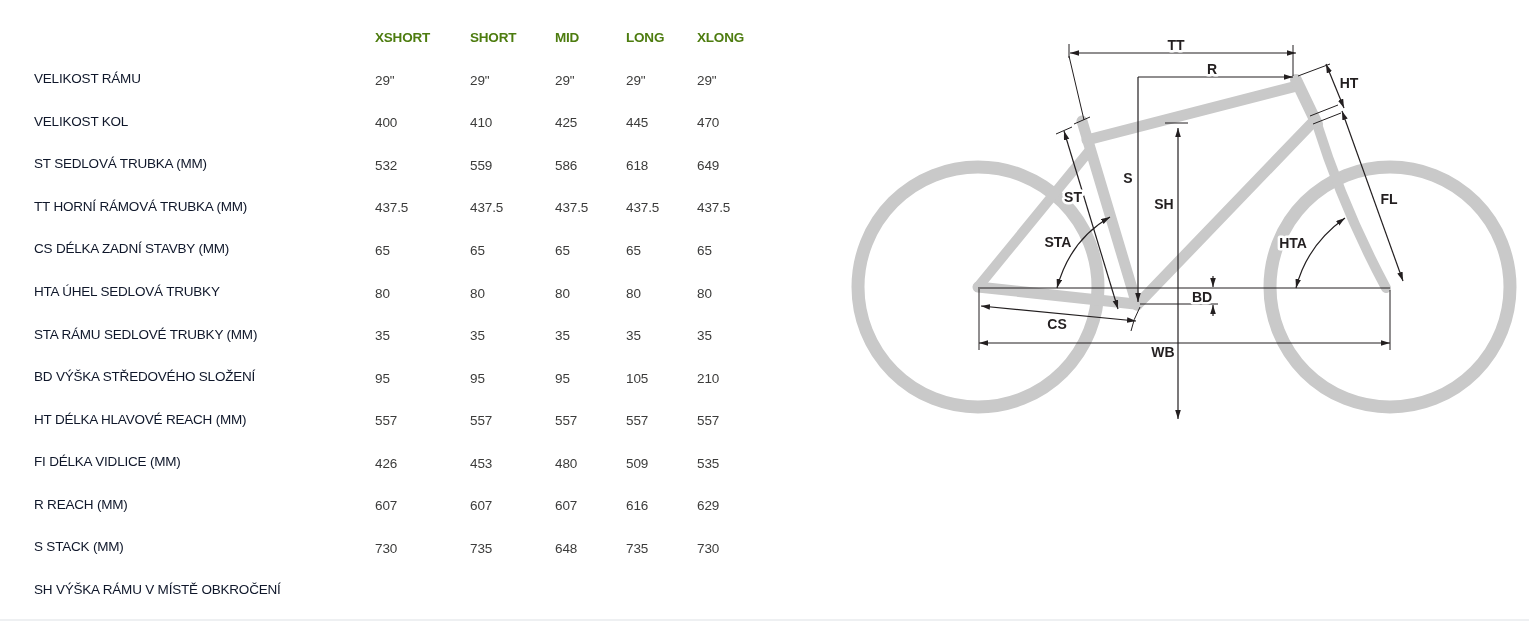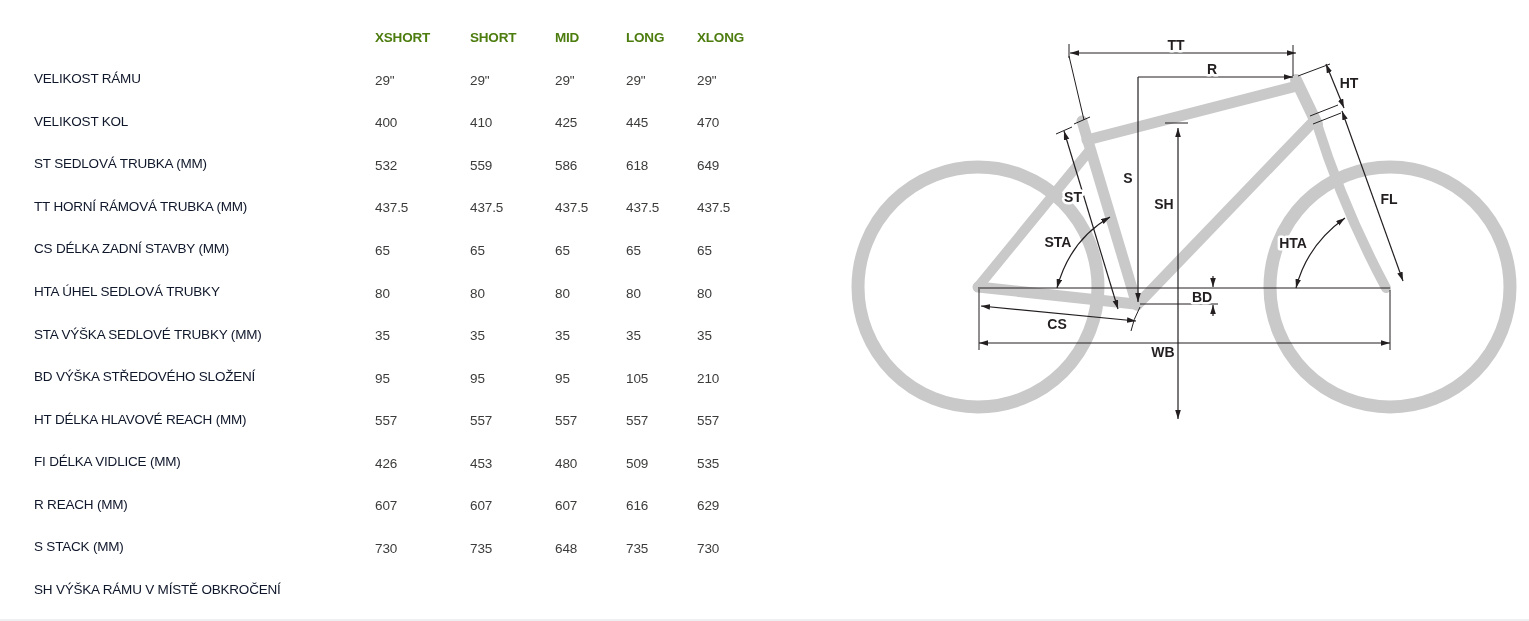--- a/index.html
+++ b/index.html
@@ -102,21 +102,21 @@
     <div class="row">
       <span class="lbl">HTA ÚHEL SEDLOVÁ TRUBKY</span>
       <span class="val v0">65</span>
       <span class="val v1">65</span>
       <span class="val v2">65</span>
       <span class="val v3">65</span>
       <span class="val v4">65</span>
     </div>
 
     <div class="row">
-      <span class="lbl">STA VÝŠKA SEDLOVÉ TRUBKY (MM)</span>
+      <span class="lbl">STA RÁMU SEDLOVÉ TRUBKY (MM)</span>
       <span class="val v0">80</span>
       <span class="val v1">80</span>
       <span class="val v2">80</span>
       <span class="val v3">80</span>
       <span class="val v4">80</span>
     </div>
 
     <div class="row">
       <span class="lbl">BD VÝŠKA STŘEDOVÉHO SLOŽENÍ</span>
       <span class="val v0">35</span>

